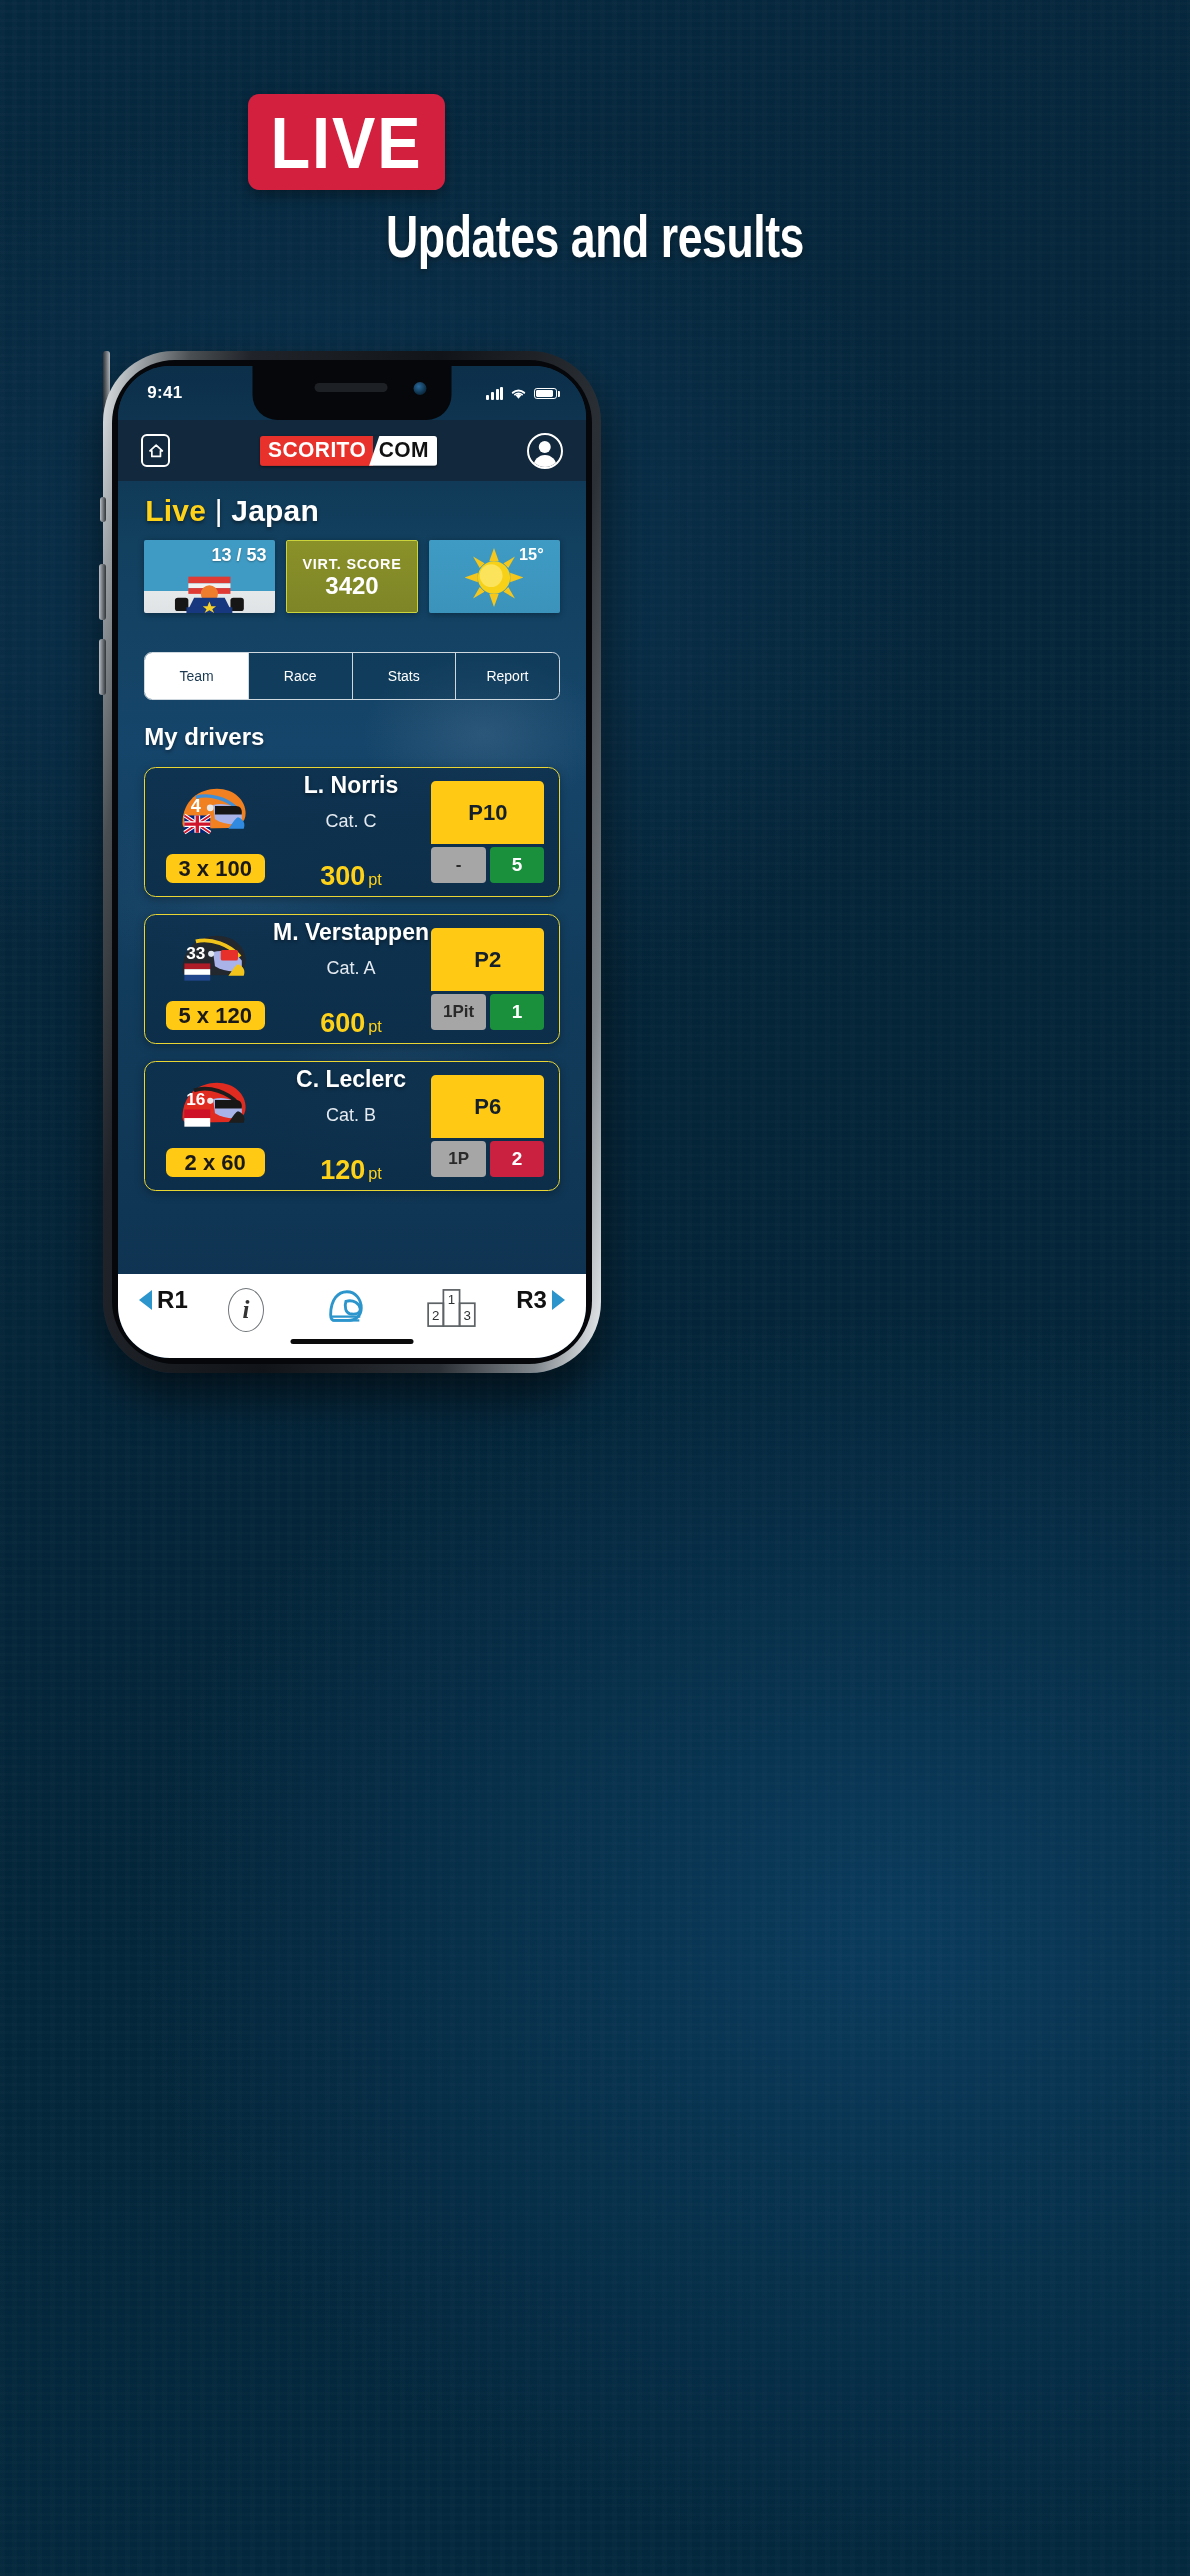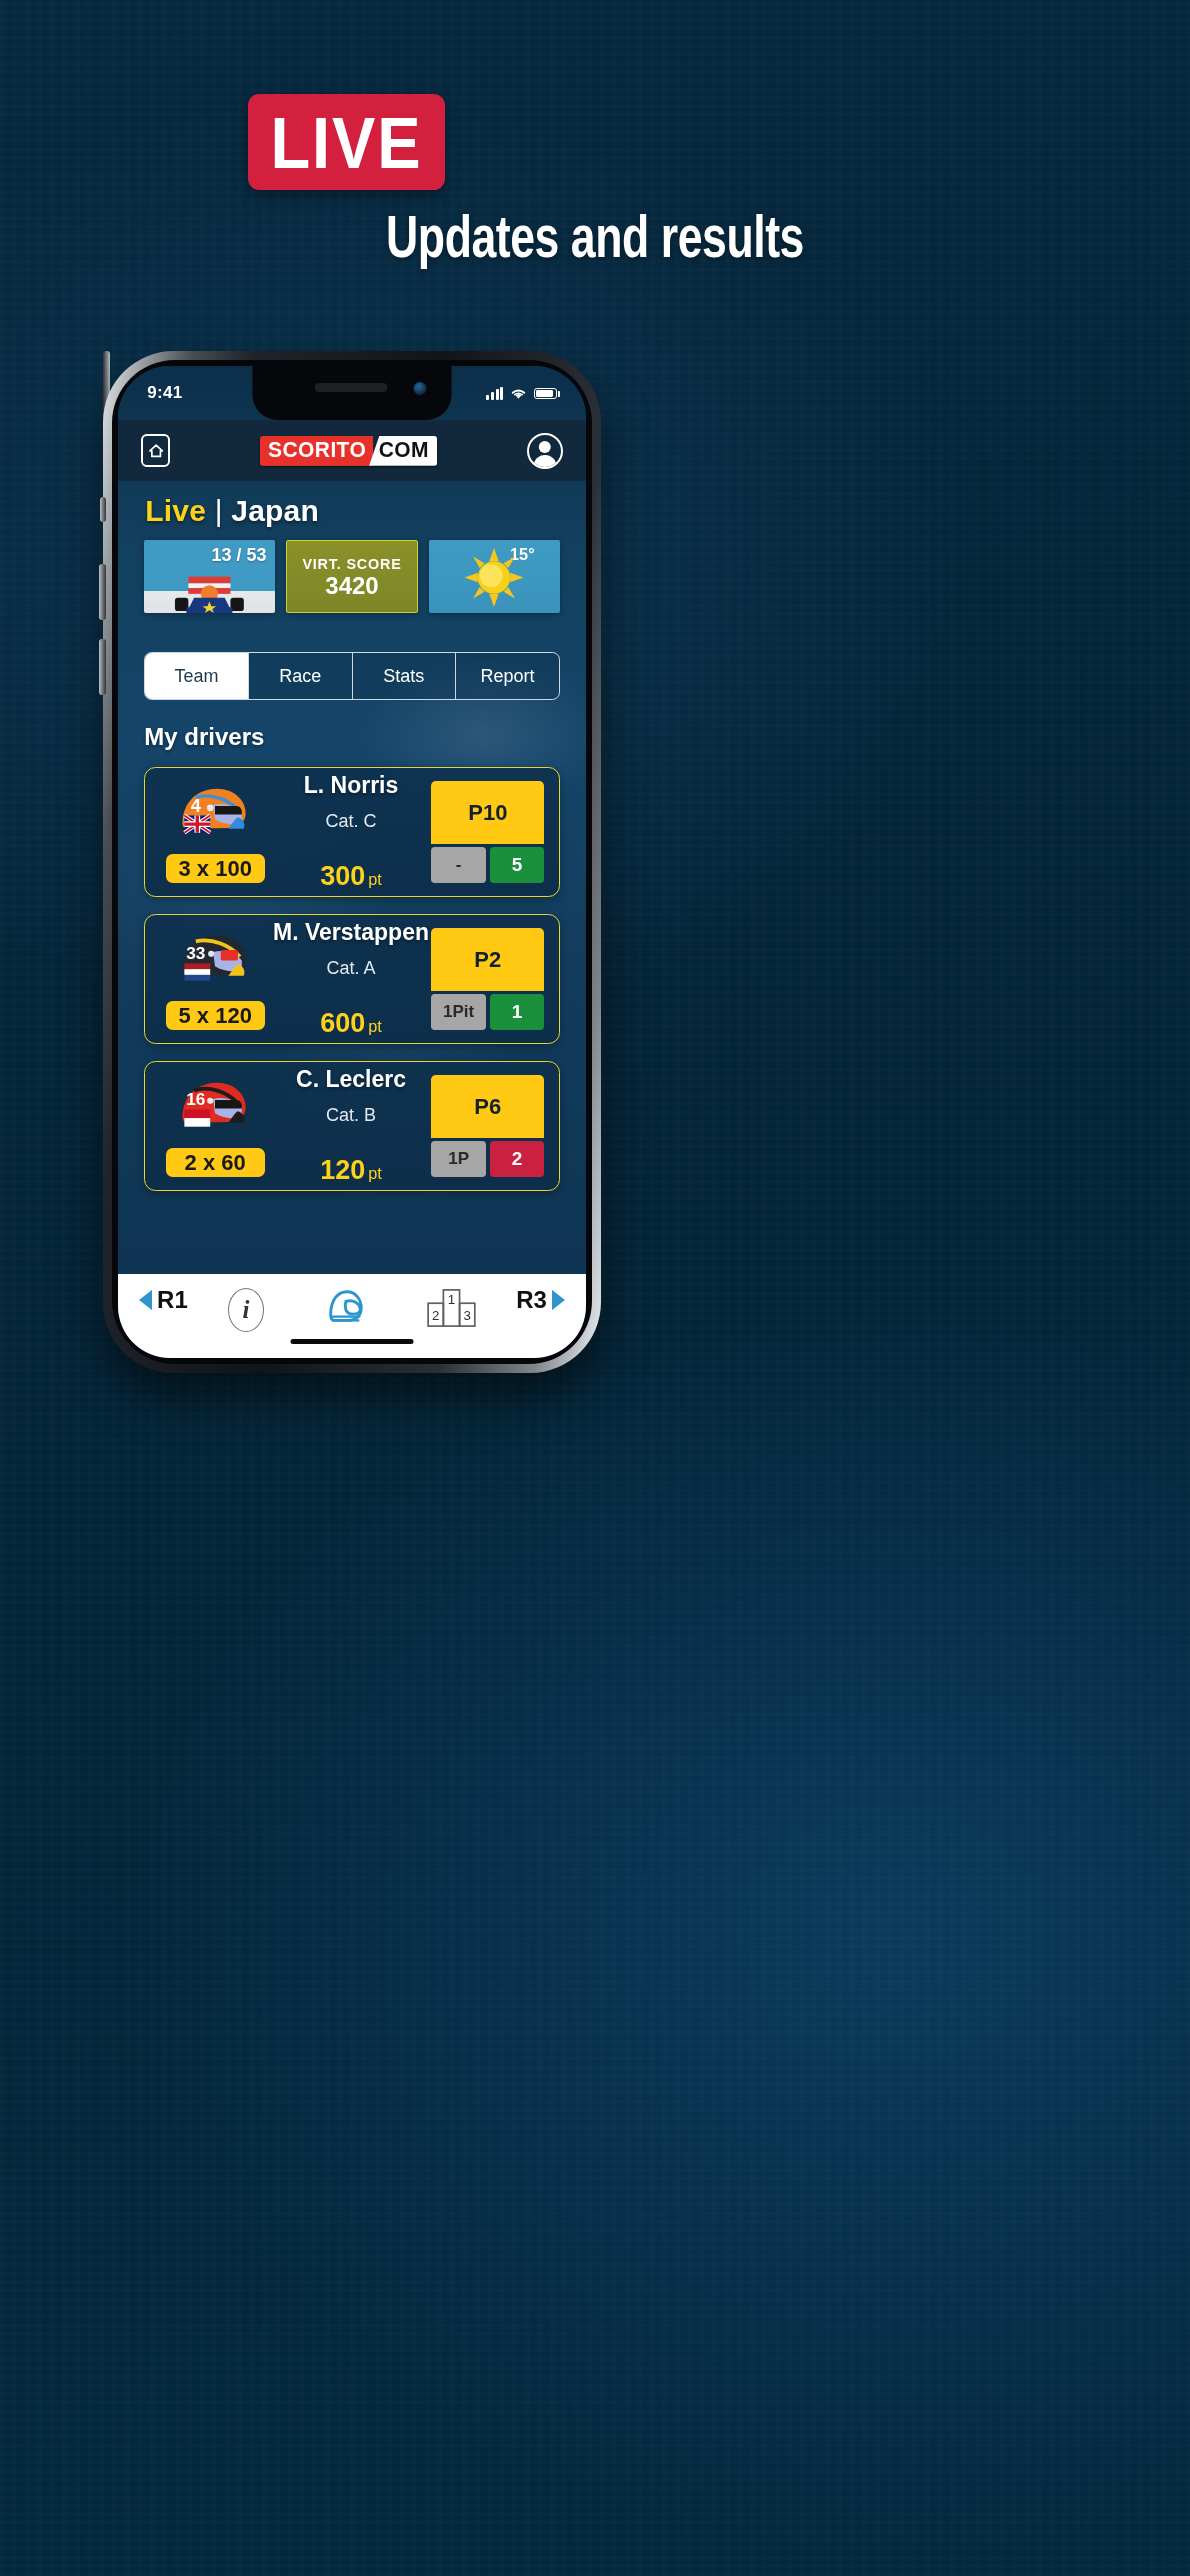--- a/index.html
+++ b/index.html
@@ -162,32 +162,32 @@
   .card-lap { background:linear-gradient(180deg,#3f9bc4 0%,#3f9bc4 70%,#e6e9ea 70%,#dfe3e5 100%); }
   .card-lap .lapnum { position:absolute; right:8.6px; top:4.8px; color:#fff;
                       font-size:18px; font-weight:bold; text-shadow:0 1px 1.9px rgba(0,0,0,.3);}
   .card-lap .carwrap { position:absolute; left:0; right:0; bottom:0; height:44px; }
   .card-score { background:linear-gradient(180deg,#8a9129 0%,#7d8527 100%);
                 display:flex; flex-direction:column; align-items:center; justify-content:center;
                 border:1.4px solid #cbd43a; }
   .card-score .lbl { color:#fff; font-size:14.4px; font-weight:bold; letter-spacing:0.8px; }
   .card-score .val { color:#fff; font-size:24px; font-weight:bold; line-height:1.05; margin-top:1px;}
   .card-weather { background:linear-gradient(180deg,#3f9bc4 0%,#3b93bb 100%); }
-  .card-weather .temp { position:absolute; right:25px; top:4.8px; color:#fff;
+  .card-weather .temp { position:absolute; right:16px; top:4.8px; color:#fff;
                         font-size:16.3px; font-weight:bold;margin-left:47px; }
   .card-weather .sun { position:absolute; left:50%; top:50%; transform:translate(-50%,-46%); }
 
   
   .tabs {
     position:absolute; left:26px; top:286px; right:26px; height:48px; z-index:12;
     display:flex; border:1.5px solid #cfd8df; border-radius:7.7px; overflow:hidden;
     background:rgba(12,48,74,.35);
   }
   .tab { flex:1; display:flex; align-items:center; justify-content:center;
-         color:#fff; font-size:18px; border-right:1.5px solid #cfd8df; }
+         color:#fff; font-size:14px; border-right:1.5px solid #cfd8df; }
   .tab:last-child { border-right:none; }
   .tab.active { background:#ffffff; color:#1b3a52; }
 
   
   .section-title {
     position:absolute; left:26px; top:357px; z-index:12;
     color:#fff; font-size:24px; font-weight:bold;
     text-shadow:0 1.9px 3.8px rgba(0,0,0,.4);
   }
   .driver-list { position:absolute; left:26px; right:26px; top:401px; z-index:12;

